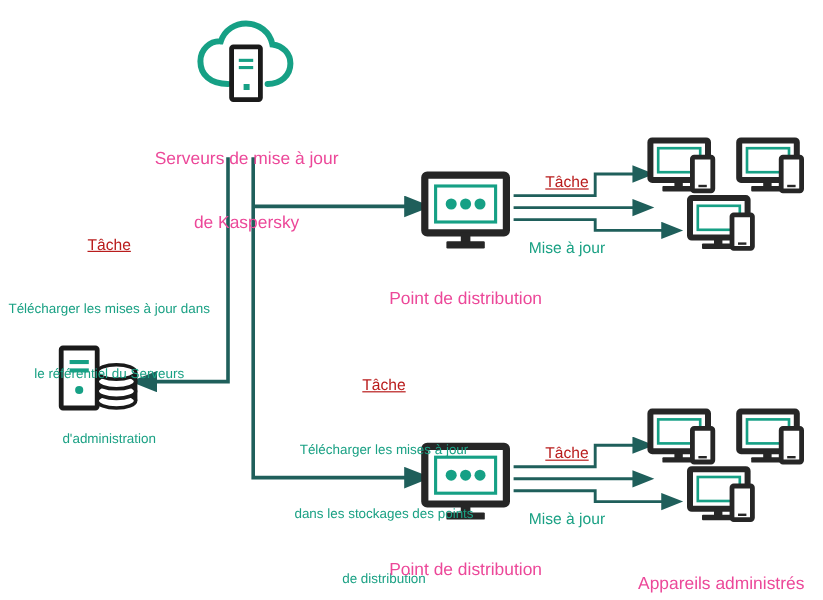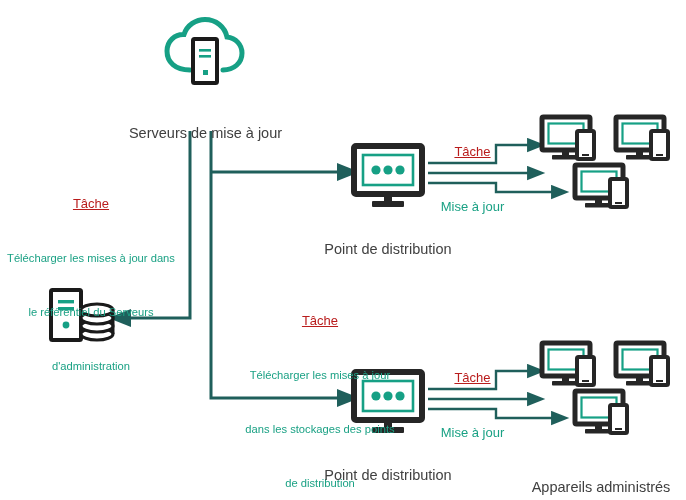--- a/index.html
+++ b/index.html
@@ -24,21 +24,21 @@
     width: 686px;
     height: 500px;
   }
   .lbl {
     position: absolute;
     text-align: center;
     line-height: 1.22;
     white-space: pre;
   }
   .lbl-dark {
-    color: #404040;
+    color: #ec4899;
     font-size: 14.5px;
   }
   .lbl-task-title {
     color: #b91c1c;
     font-size: 13px;
     text-decoration: underline;
   }
   .lbl-task-body {
     color: #1aa184;
     font-size: 11.2px;
@@ -178,20 +178,21 @@
       <rect x="8.5" y="8.5" width="35" height="20" fill="#ffffff" stroke="#16a085" stroke-width="2.2"></rect>
       <rect x="22" y="35" width="7" height="6" fill="#262626"></rect>
       <rect x="12" y="40" width="27" height="4.5" rx="0.8" fill="#262626"></rect>
       <rect x="37" y="16" width="17" height="28" rx="1.5" fill="#ffffff" stroke="#262626" stroke-width="4"></rect>
       <rect x="42" y="39" width="7" height="2" fill="#262626"></rect>
     </g>
   </svg>
 
   <div class="lbl lbl-dark" style="left:83px; top:90px; width:245px;">
     <div>Serveurs de mise à jour</div>
+    <div>de Kaspersky</div>
   </div>
 
   <div class="lbl" style="left:0px; top:157px; width:182px;">
     <div class="lbl-task-title">Tâche</div>
     <div class="lbl-task-body">Télécharger les mises à jour dans</div>
     <div class="lbl-task-body">le référentiel du Serveurs</div>
     <div class="lbl-task-body">d'administration</div>
   </div>
 
 

